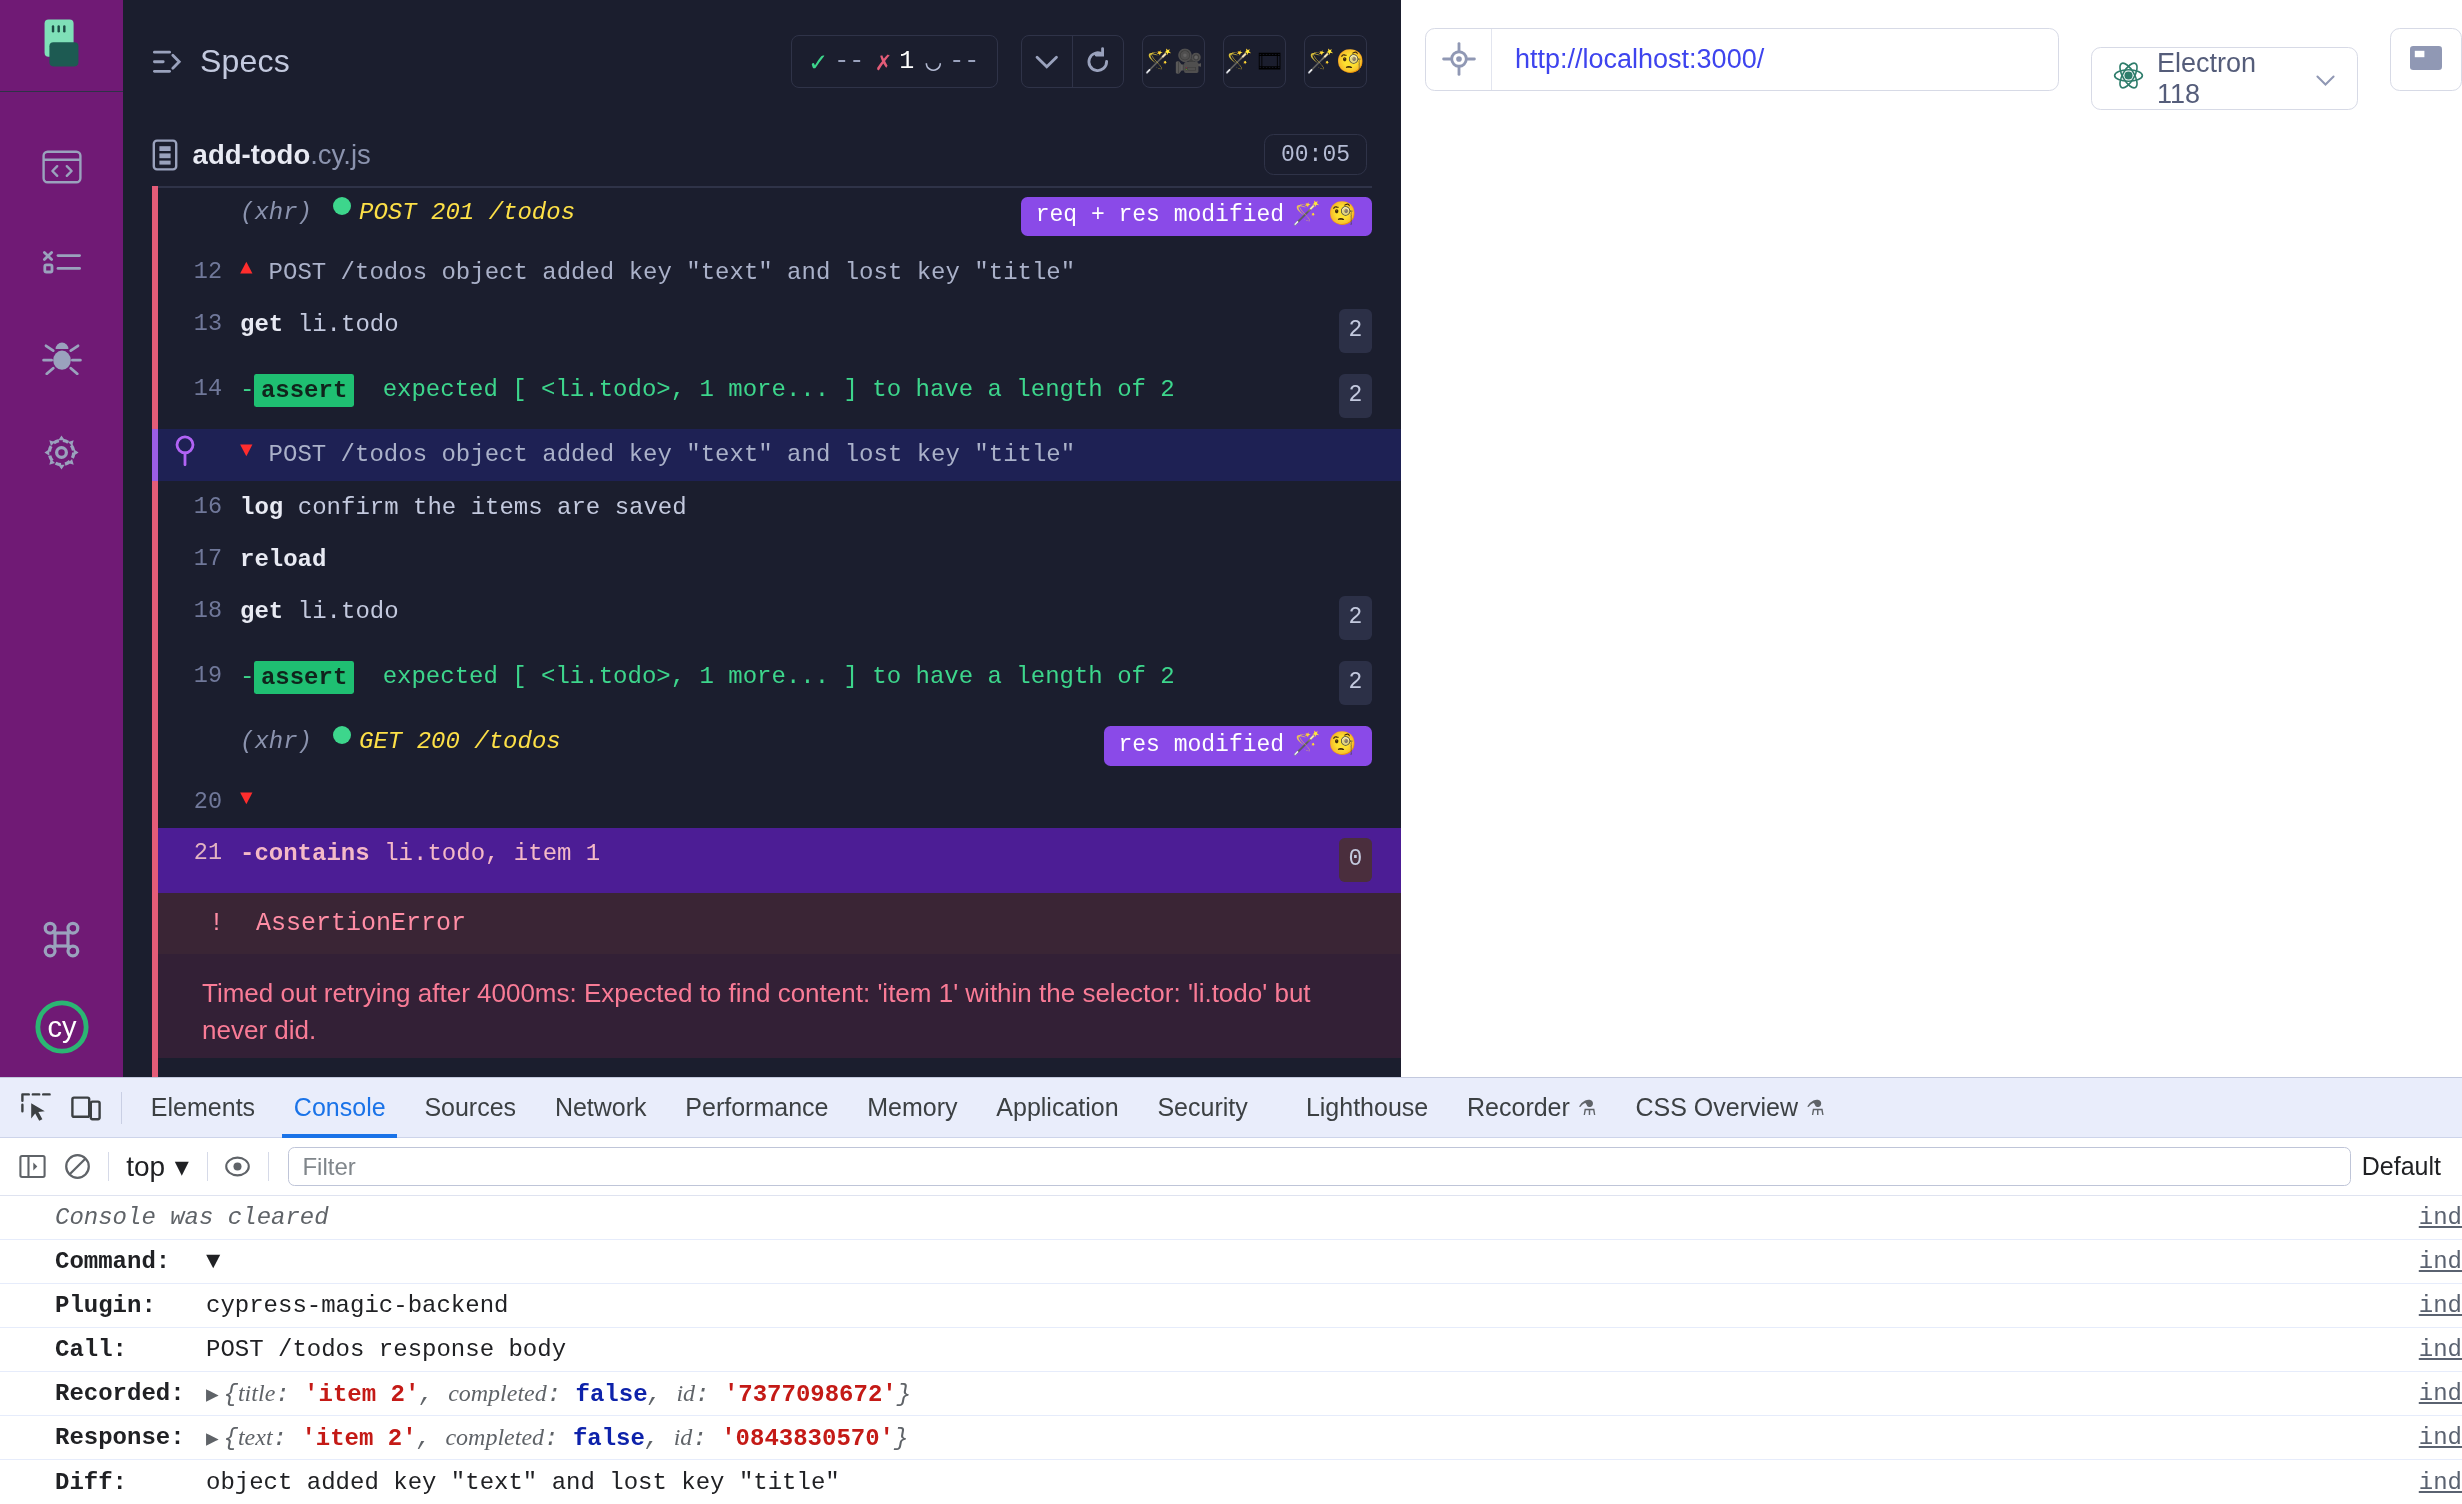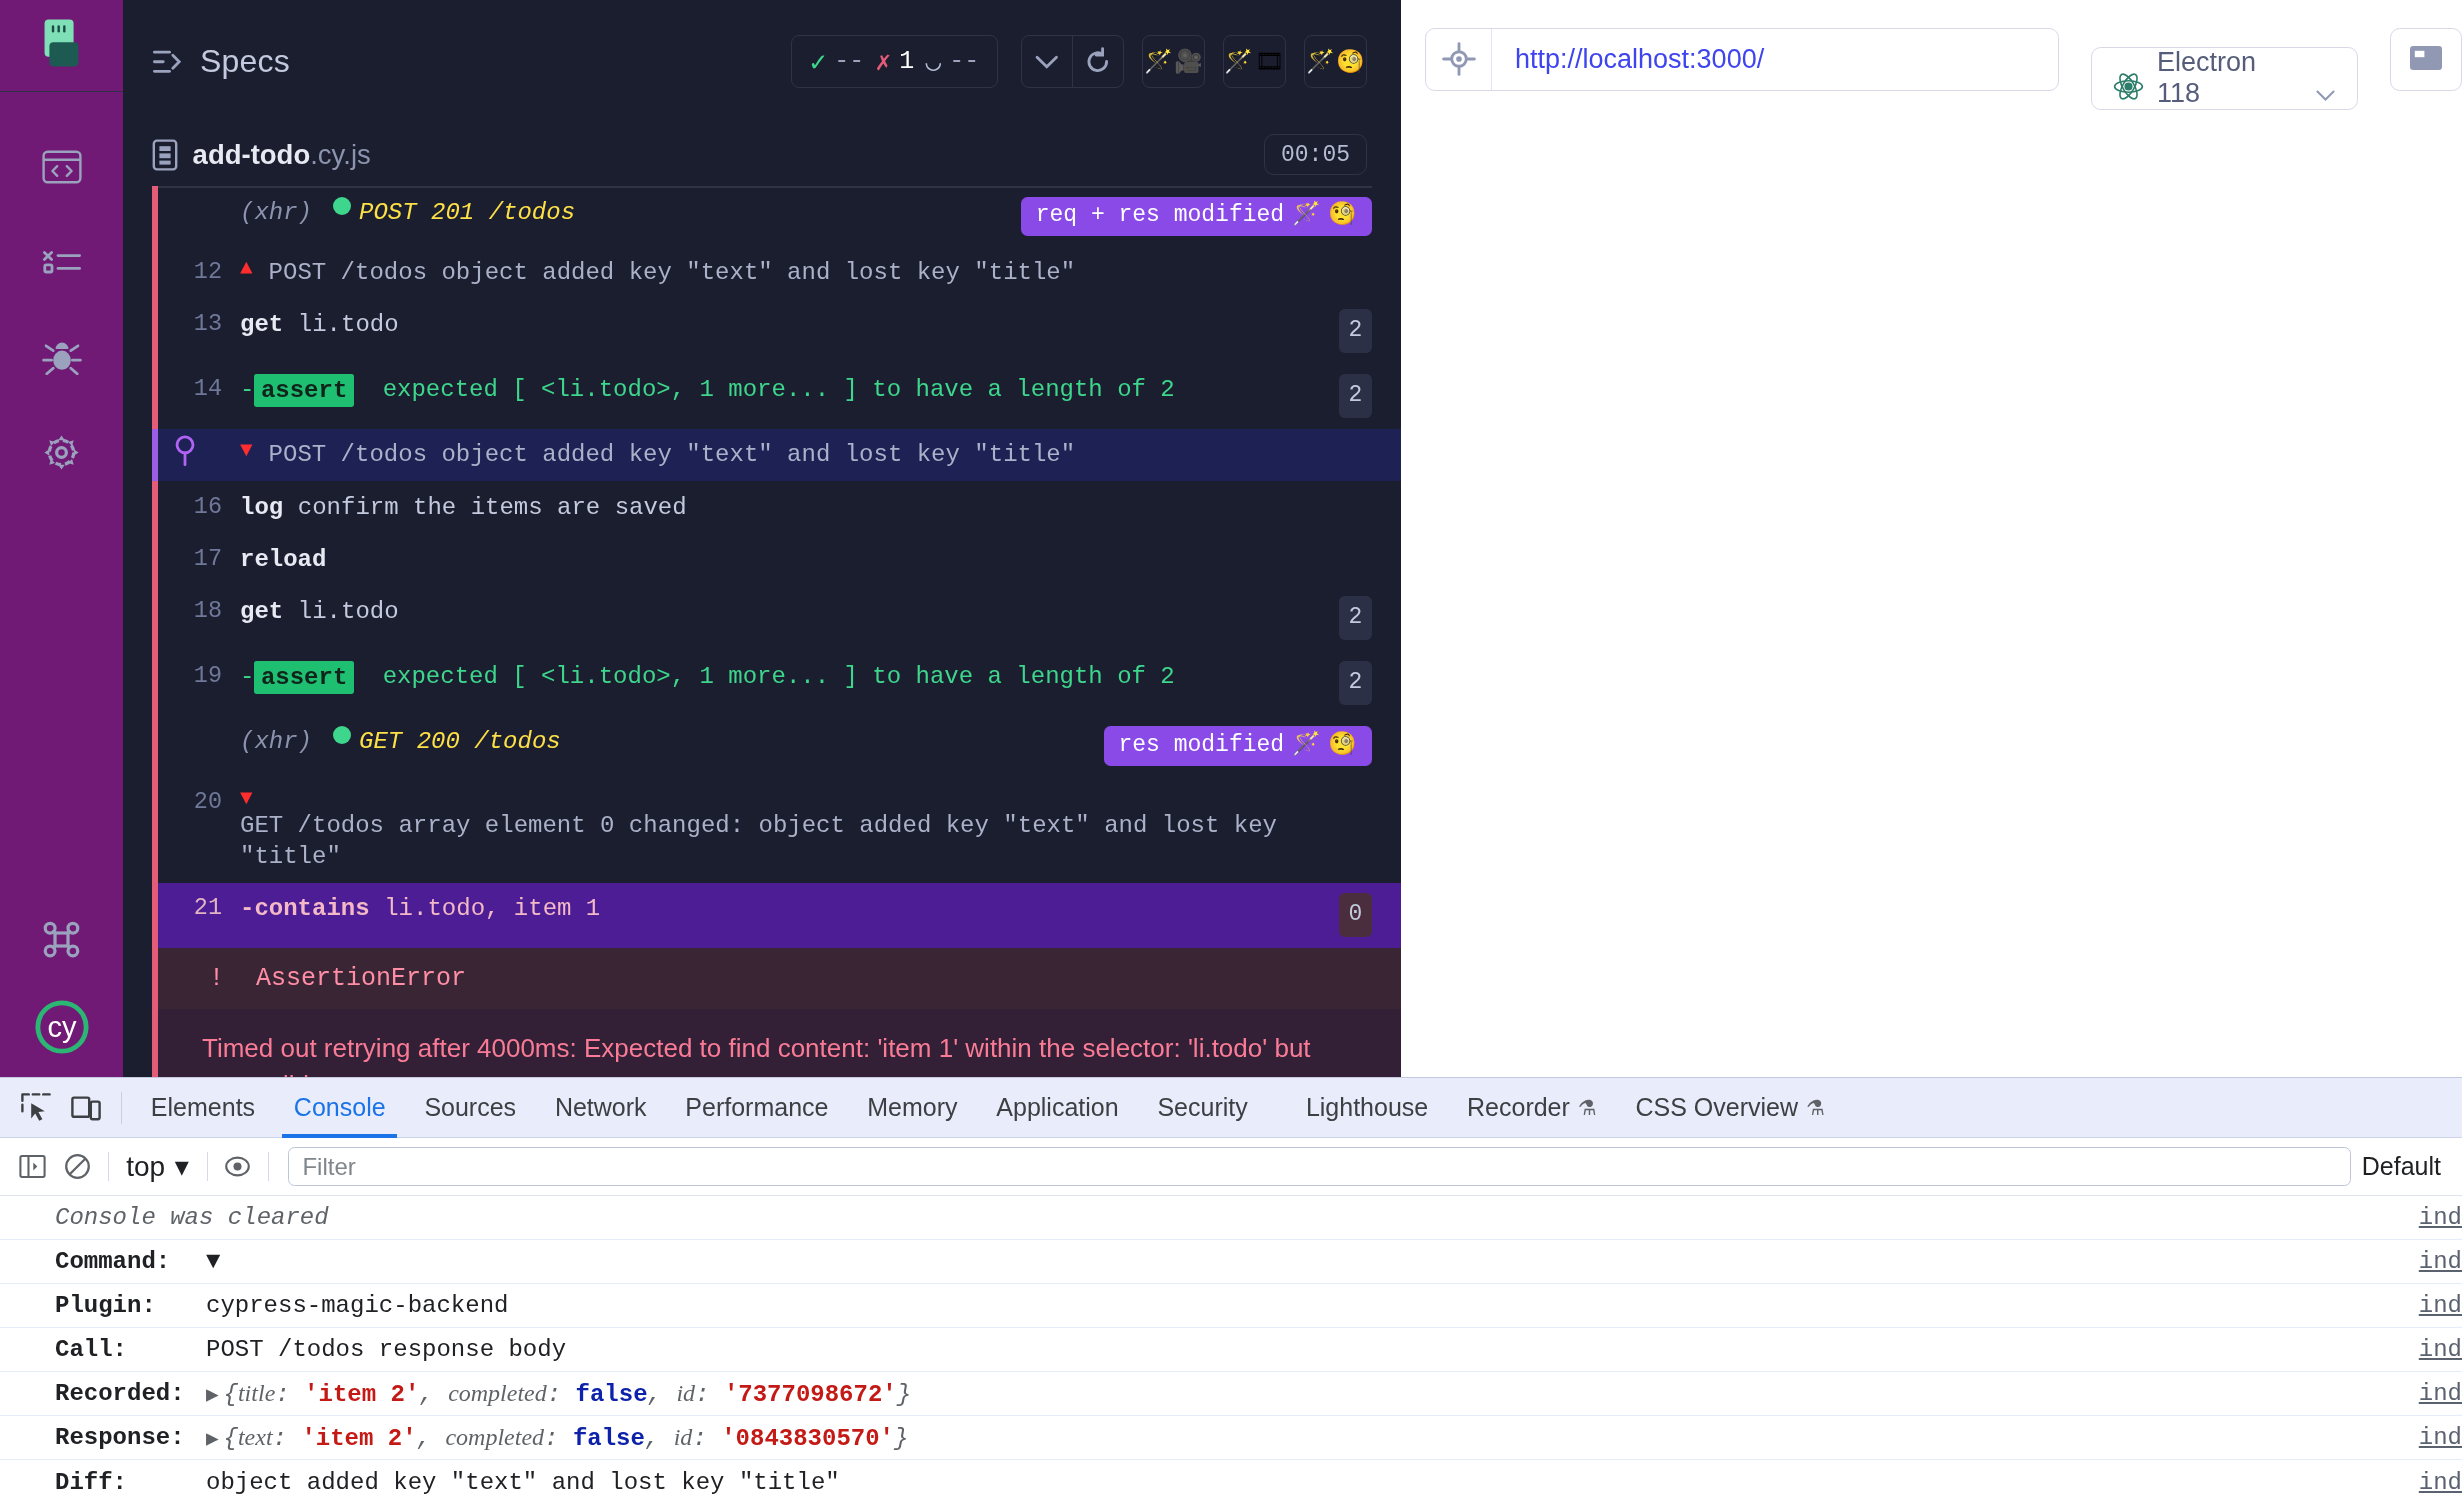--- a/index.html
+++ b/index.html
@@ -109,21 +109,21 @@
               line-height:1.45; font-family:"Liberation Sans", sans-serif; }
 
   
   #aut-panel { flex:1; background:#fff; position:relative; }
   #aut-topbar { height:118px; display:flex; align-items:center; padding:0 0 0 24px; gap:0; background:#fff; }
   .url-box { display:flex; align-items:center; border:0.8px solid #d7dae6; border-radius:9.7px;
              height:63px; width:646px; overflow:hidden; }
   .url-box .selector-btn { width:66px; height:100%; display:flex; align-items:center; justify-content:center;
                            border-right:0.8px solid #e2e5ef; color:#9098b4; }
   .url-box .url-text { padding-left:23px; color:#3e44ee; font-size:27px; }
-  .browser-pick { margin-left:32px; display:flex; align-items:flex-end; gap:13px; border:0.8px solid #d7dae6;
+  .browser-pick { margin-left:32px; display:flex; align-items:center; gap:13px; border:0.8px solid #d7dae6;
                   border-radius:9.7px; height:63px; padding:0 21px; color:#555d7a; font-size:27px;margin-top:39px; }
   .extra-btn { margin-left:32px; border:0.8px solid #d7dae6; border-radius:9.7px; height:63px; width:73px;
                display:flex; align-items:center; justify-content:center; }
 
   #aut-frame { position:absolute; left:1430px; top:136px; right:0; bottom:0; background:#f5f5f5; }
   #todo-title { text-align:center; color:#b83f45; font-size:121px; font-weight:100; line-height:1;
                 padding-top:29px; letter-spacing:-3.2px; font-family:"Liberation Sans", sans-serif; }
   #credits { margin-top:34px; text-align:center; color:#bfbfbf; font-size:18px; line-height:1.8; }
 
   
@@ -423,21 +423,20 @@
               <span>🪄</span>
                 <span>🧐</span>
             </span>
           </span>
         </div>
 
         <div class="cmd">
           <span class="num">20</span>
           <span class="body" style="max-width:1069px;">
             <span class="warn-tri down">▼</span>
-            <span class="diff-text">GET /todos array element 0 changed: object added key "text" and lost key "title"</span>
           </span>
         </div>
 
         <div class="cmd failed-row">
           <span class="num">21</span>
           <span class="body">
             <span class="kw">-<span>contains</span></span>
             <span class="arg" style="color:#f4b9c7">li.todo, item 1</span>
           </span>
           <span class="count zero">0</span>

